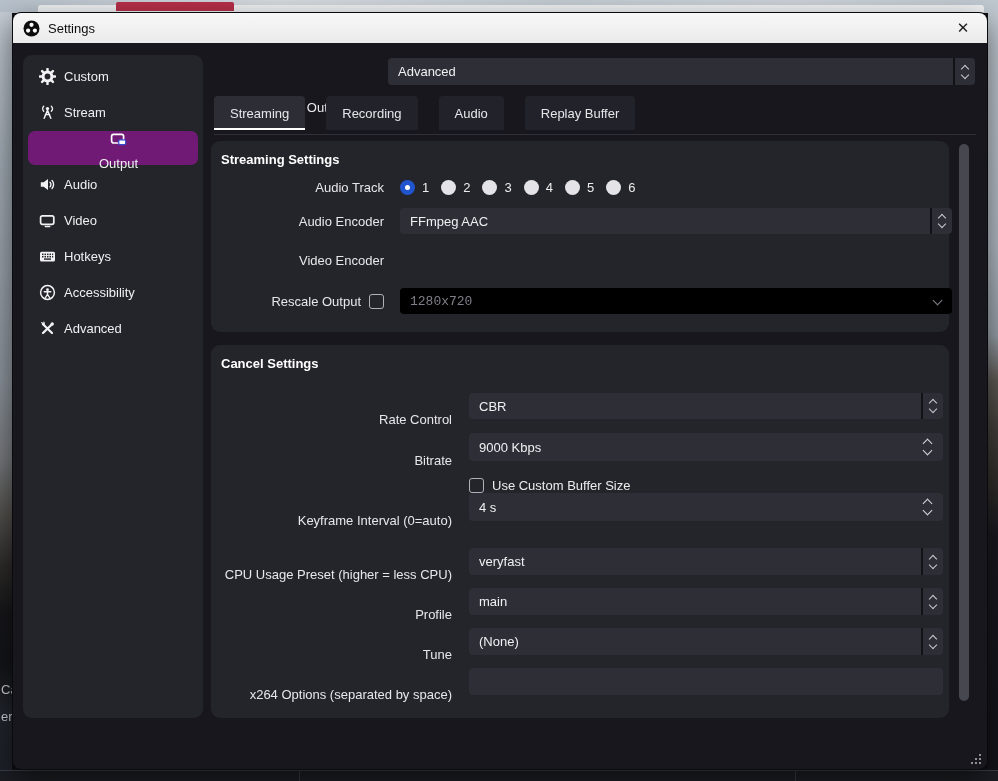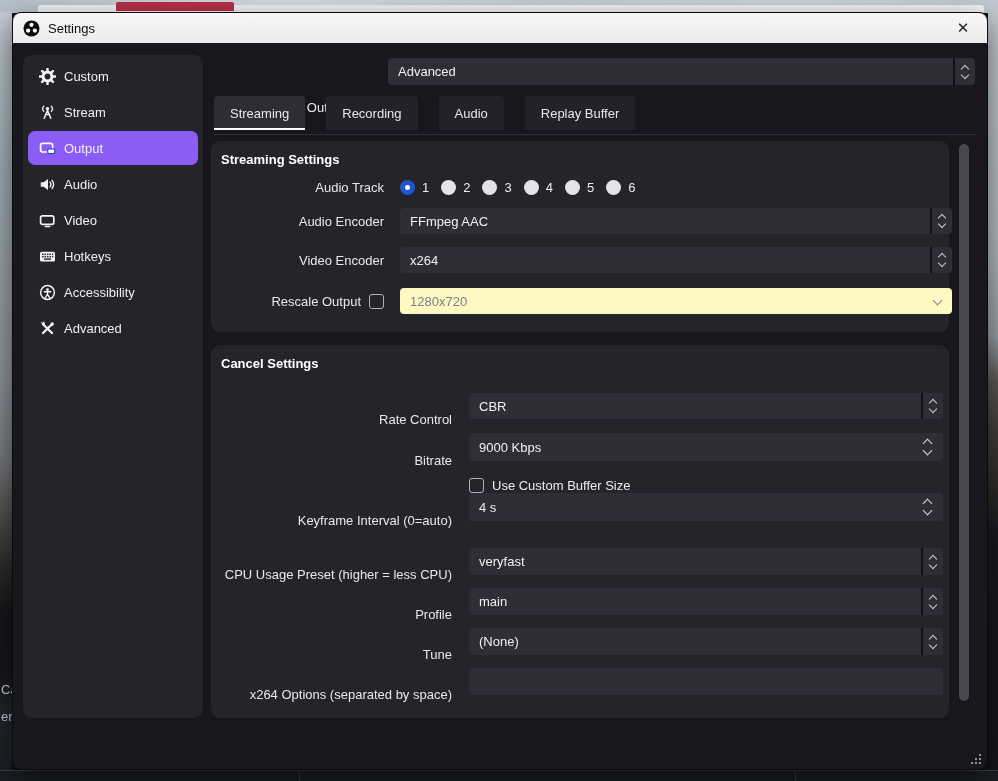--- a/index.html
+++ b/index.html
@@ -36,40 +36,40 @@
   .closebtn { position:absolute; right:8px; top:0; width:32px; height:30px;
     display:flex; align-items:center; justify-content:center;
     font-size:15px; color:#1a1a1a; cursor:default; }
 
   
   .sidebar { position:absolute; left:10px; top:42px; width:180px; height:663px;
     background:#24242b; border-radius:9px; padding-top:4px; }
   .nav-item { height:34px; margin:0 5px 2px 5px; border-radius:7px;
     display:flex; align-items:center; gap:8px; padding-left:11px;
     color:#eef0f2; font-size:13px; }
-  .nav-item.sel { background:#8b5cf6; }
+  .nav-item.sel { background:#701a75;flex-direction:column; }
   .nicon { width:17px; height:17px; display:inline-flex; }
 
   
   .omode-label { position:absolute; left:0; top:45px; width:369px; height:27px;
     display:flex; align-items:center; justify-content:flex-end;
     color:#e9e9ed; font-size:13px;margin-top:36px; }
   .field { background:#2e2e37; border-radius:4px; display:flex; align-items:center;
     padding:0 28px 0 10px; font-size:13px; color:#f0f0f3; position:relative; }
   .seg { position:absolute; top:0; bottom:0; right:0; width:22px;
     border-left:2px solid rgba(10,10,14,.8); border-radius:0 4px 4px 0;
     display:flex; flex-direction:column; align-items:center; justify-content:center; }
   .ch { width:6px; height:6px; border-top:1.6px solid #cacad2; border-right:1.6px solid #cacad2; }
   .ch.up { transform:rotate(-45deg); margin-bottom:1px; }
   .ch.dn { transform:rotate(135deg); margin-top:-1px; }
   .num .chn { position:absolute; right:12px; width:7px; height:7px;
     border-top:1.8px solid #d8d8df; border-right:1.8px solid #d8d8df; }
   .num .chn.up { top:7px; transform:rotate(-45deg); }
   .num .chn.dn { bottom:7px; transform:rotate(135deg); }
-  .field.disabled { background:#fef9c3; color:#7f7f89; }
+  .field.disabled { background:#000000; color:#7f7f89;font-family:Liberation Mono, monospace; }
   .field.disabled .chd { position:absolute; right:11px; top:9px; width:7px; height:7px;
     border-top:1.7px solid #83838d; border-right:1.7px solid #83838d; transform:rotate(135deg); }
 
   .tabs { position:absolute; left:201px; top:83px; height:34px; display:flex; gap:21px; }
   .tab { height:34px; display:flex; align-items:center; padding:0 16px;
     background:#22222a; border-radius:4px 4px 0 0; color:#e6e6ea; font-size:13px; }
   .tab.active { background:#2d2d36; box-shadow:inset 0 -2px 0 0 #ffffff; }
   .tabline { position:absolute; left:201px; top:121px; width:762px; height:1px; background:#30303a; }
 
   
@@ -293,29 +293,20 @@
             <span class="seg">
                 <i class="ch up"></i>
                 <i class="ch dn"></i>
               </span>
           </div>
         </div>
       </div>
 
       <div class="row" style="top:106px;height:26px;width:721px">
         <span class="rlabel">Video Encoder</span>
-        <div class="rctl">
-          <div class="field">
-            <span>x264</span>
-            <span class="seg">
-                <i class="ch up"></i>
-                <i class="ch dn"></i>
-              </span>
-          </div>
-        </div>
       </div>
 
       <div class="row" style="top:147px;height:26px;width:721px">
         <span class="rlabel">
           <span>Rescale Output</span>
           <i class="cb"></i>
         </span>
         <div class="rctl">
           <div class="field disabled">
             <span>1280x720</span>

